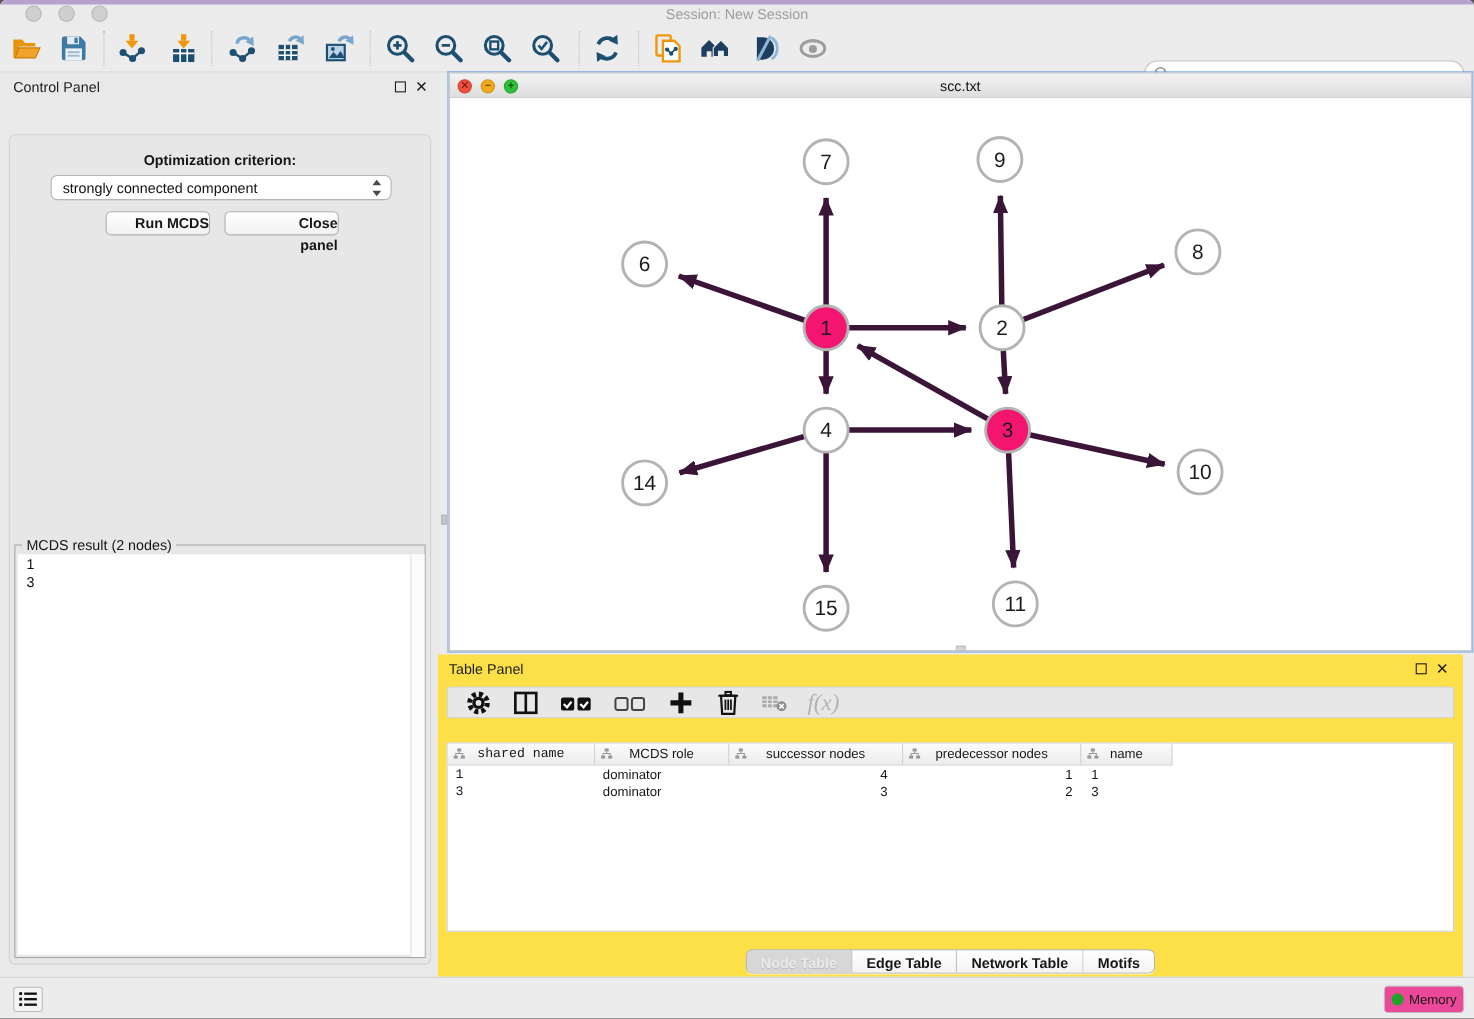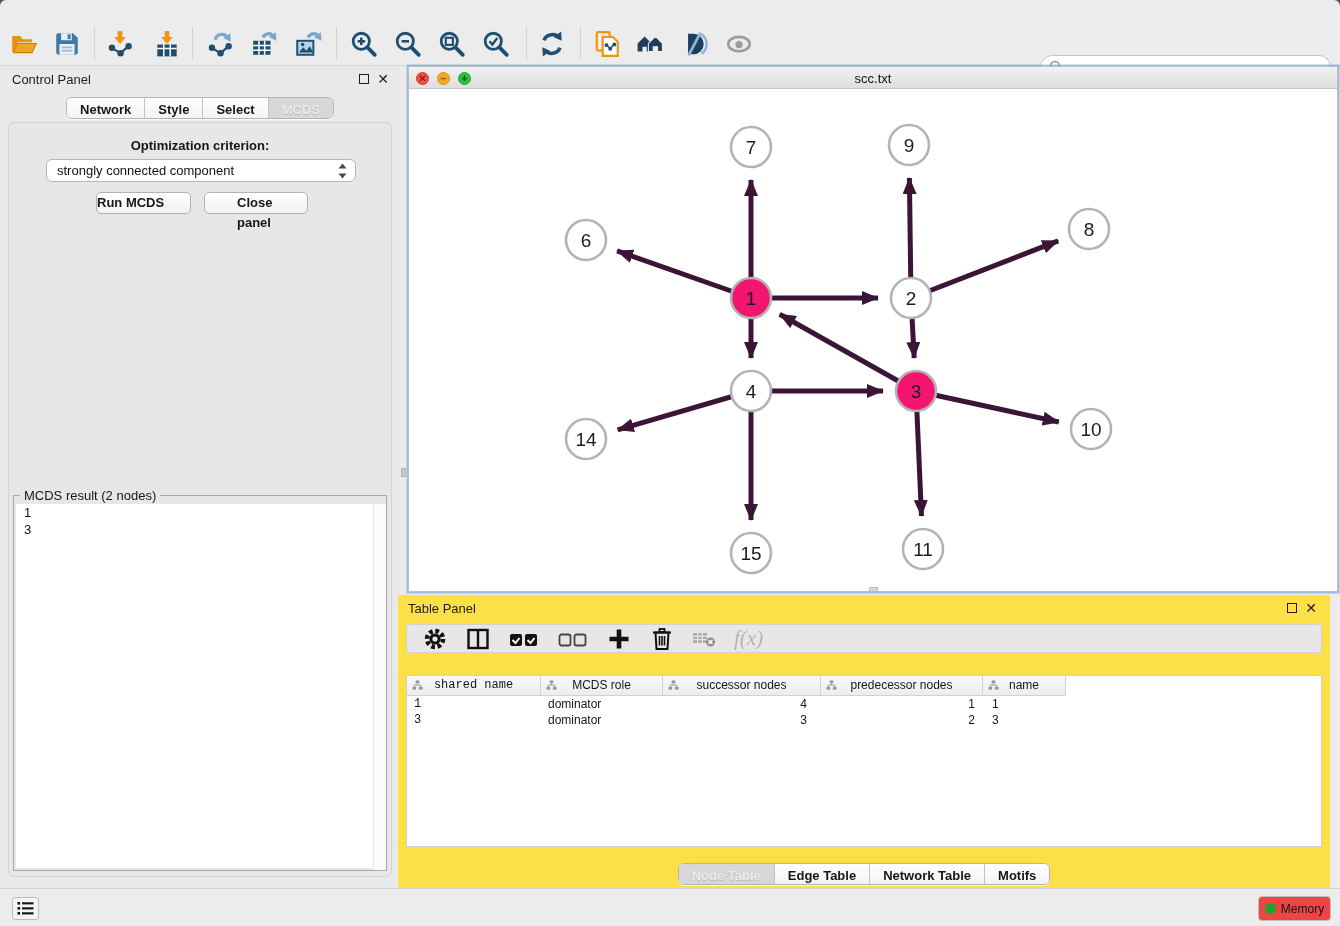--- a/index.html
+++ b/index.html
@@ -29,21 +29,21 @@
   .win-close { position:absolute; top:5px; font-size:14px; font-weight:bold; color:#1d1d1d; }
   .seg { display:inline-flex; border:1px solid #b4b4b4; border-radius:6px; overflow:hidden; height:22px; background:#fff; box-shadow:0 1px 0 rgba(255,255,255,.7); }
   .seg .tab { padding:2px 13px 0 13px; font-size:13px; font-weight:bold; color:#161616; background:linear-gradient(#ffffff,#f3f3f3); border-right:1px solid #c3c3c3; line-height:19px; }
   .seg .tab:last-child { border-right:none; }
   .seg .tab.disabled { background:#d7d7d7; color:#ebebeb; text-shadow:0 1px 1px #b5b5b5; }
   .cp-tabs { position:absolute; left:0; top:31px; width:100%; text-align:center; }
   .cp-body { position:absolute; left:8px; top:56px; width:384px; height:755px; background:#e7e7e7; border:1px solid #d4d4d4; border-radius:6px; }
   .opt-label { position:absolute; left:0; top:15px; width:100%; text-align:center; font-size:13px; font-weight:bold; color:#161616; }
   .dropdown { position:absolute; left:37px; top:36px; width:310px; height:23px; background:#fff; border:1px solid #b5b5b5; border-radius:6px; font-size:13px; color:#111; display:flex; align-items:center; padding-left:10px; }
   .dd-arrows { position:absolute; right:7px; top:2px; width:11px; height:18px; }
-  .btn { position:absolute; height:22px; background:linear-gradient(#ffffff,#f1f1f1); border:1px solid #b3b3b3; border-radius:5px; font-size:13px; font-weight:bold; color:#161616; text-align:left; line-height:20px; }
+  .btn { position:absolute; height:22px; background:linear-gradient(#ffffff,#f1f1f1); border:1px solid #b3b3b3; border-radius:5px; font-size:13px; font-weight:bold; color:#161616; text-align:right; line-height:20px; }
   .groupbox { position:absolute; left:4px; top:372px; width:374px; height:376px; border:1px solid #a8a8a8; }
   .groupbox .legend { position:absolute; left:6px; top:-8px; background:#e7e7e7; padding:0 4px; font-size:13px; color:#161616; }
   .result-list { position:absolute; left:2px; top:8px; right:2px; bottom:2px; background:#fff; overflow:hidden; }
   .result-scroll { position:absolute; right:0; top:0; bottom:0; width:13px; background:#fbfbfb; border-left:1px solid #e4e4e4; }
   .result-item { font-size:13px; color:#111; padding:1px 0 1px 8px; line-height:15px; }
   
   .v-splitter { position:absolute; left:400px; top:66px; width:8px; height:822px; background:#ececec; }
   .split-handle { position:absolute; background:#c9c9c9; border:1px solid #b2b2b2; }
   
   .network-window { position:absolute; left:408px; top:66px; width:930px; height:526px; background:#fff; border:1px solid #bfbfbf; box-shadow:0 0 0 1.5px rgba(94,147,216,.55); }
@@ -67,29 +67,36 @@
   .trow { display:flex; height:16px; width:659px; }
   .td { font-size:12px; color:#161616; line-height:16px; overflow:hidden; white-space:nowrap; }
   .c0 { width:134px;font-family:Liberation Mono, monospace; } .c1 { width:122px; } .c2 { width:158px; } .c3 { width:162px; } .c4 { width:83px; }
   .td.c0 { padding-left:7px; } .td.c1 { padding-left:7px; }
   .td.c2 { text-align:right; padding-right:14px; } .td.c3 { text-align:right; padding-right:8px; }
   .td.c4 { padding-left:9px; }
   .tp-tabs { position:absolute; left:0; top:268px; width:100%; text-align:center; }
   
   .status-bar { position:absolute; left:0; top:888px; width:100%; height:38px; background:#ececec; border-top:1px solid #d4d4d4; }
   .sb-listbtn { position:absolute; left:12px; top:8px; width:27px; height:23px; background:#f4f4f4; border:1px solid #bdbdbd; border-radius:3px; display:flex; align-items:center; justify-content:center; }
-  .sb-memory { position:absolute; right:9px; top:7px; width:73px; height:25px; background:#ef4444; border:1px solid #bdbdbd; border-radius:4px; display:flex; align-items:center; justify-content:center; gap:5px; font-size:12px; color:#161616; }
+  .sb-memory { position:absolute; right:9px; top:7px; width:73px; height:25px; background:#ec4899; border:1px solid #bdbdbd; border-radius:4px; display:flex; align-items:center; justify-content:center; gap:5px; font-size:12px; color:#161616; }
   .mem-dot { width:11px; height:11px; border-radius:50%; background:#1fa32b; }
   svg { display:block; }
 </style>
 </head>
 <body>
 
 <div class="app">
 
+  <div class="titlebar">
+    <div class="accent"></div>
+    <div class="tl-dot" style="left:23px"></div>
+    <div class="tl-dot" style="left:53px"></div>
+    <div class="tl-dot" style="left:83px"></div>
+    <div class="title">Session: New Session</div>
+  </div>
 
   <div class="toolbar">
     <div class="tb-btn" style="left:7px">
       <svg width="28" height="28" viewBox="0 0 26 26">
           <path d="M2 5.5 h7.5 l2.3 3 h8.7 v2.8 H7 L3.6 21 H2 z" fill="#e8930c"></path>
           <path d="M6.6 12.6 h17.8 L20.6 21 H3.6 z" fill="#f2a32a" stroke="#c87f07" stroke-width="1"></path>
         </svg>
     </div>
     <div class="tb-btn" style="left:50px">
       <svg width="28" height="28" viewBox="0 0 26 26">
@@ -243,28 +250,20 @@
         </svg>
       <input type="text" placeholder="" style="">
     </div>
   </div>
 
   <div class="control-panel">
     <div class="cp-header">
       <span class="panel-title">Control Panel</span>
       <span class="win-float" style="right:31px"></span>
       <span class="win-close" style="right:11px">✕</span>
-    </div>
-    <div class="cp-tabs">
-      <span class="seg" id="cp-tabstrip">
-          <span class="tab">Network</span>
-          <span class="tab">Style</span>
-          <span class="tab">Select</span>
-          <span class="tab disabled">MCDS</span>
-        </span>
     </div>
     <div class="cp-body">
       <div class="opt-label">Optimization criterion:</div>
       <div class="dropdown">
         <span>strongly connected component</span>
         <svg class="dd-arrows" viewBox="0 0 11 18">
             <path d="M5.5 1.5 L9.5 6.5 H1.5 z" fill="#4a4a4a"></path>
             <path d="M5.5 16.5 L1.5 11.5 h8 z" fill="#4a4a4a"></path>
           </svg>
       </div>

